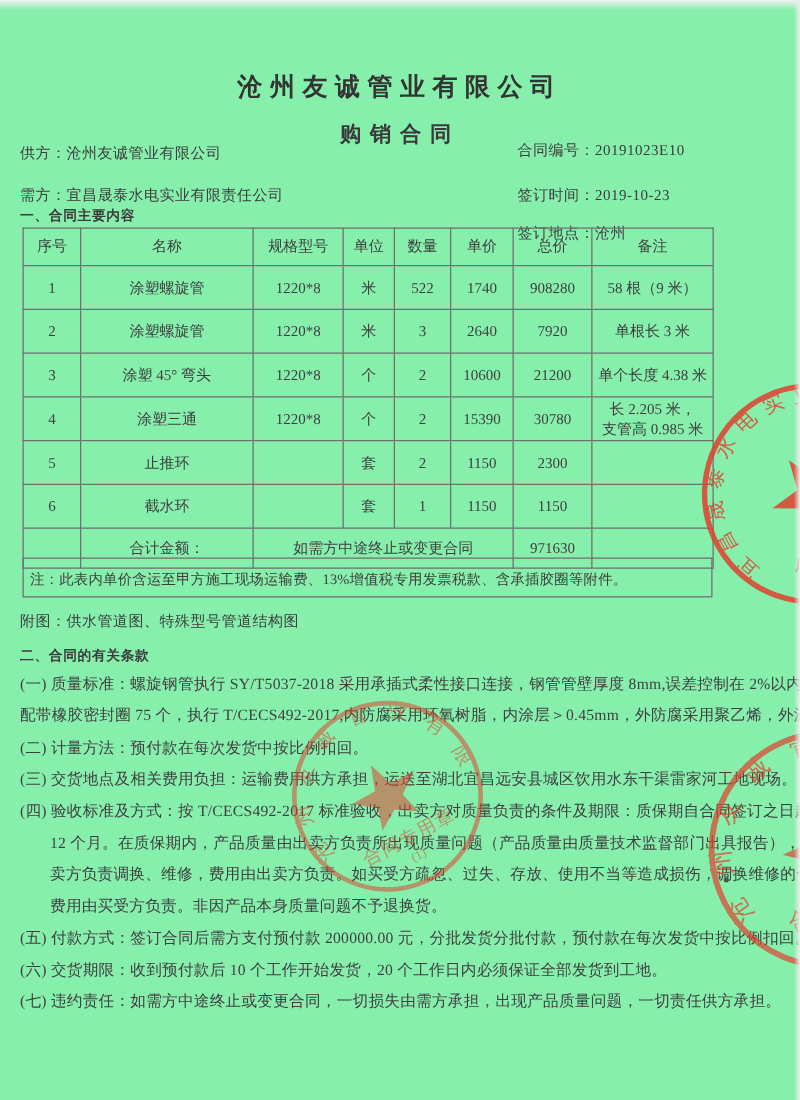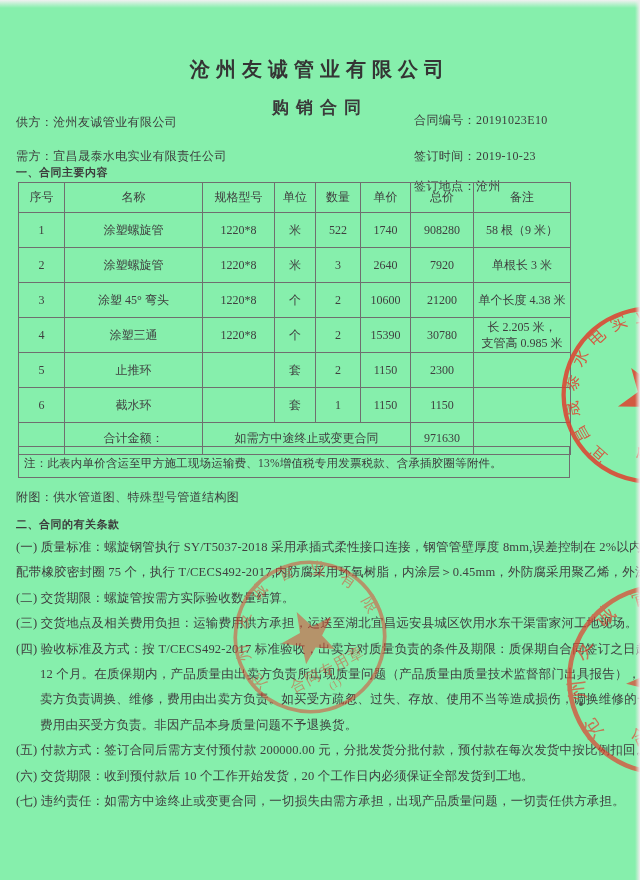--- a/index.html
+++ b/index.html
@@ -170,21 +170,21 @@
   </table>
 
   <div class="abs note-box"></div>
   <div class="abs note-text">注：此表内单价含运至甲方施工现场运输费、13%增值税专用发票税款、含承插胶圈等附件。</div>
   <div class="abs attachment">附图：供水管道图、特殊型号管道结构图</div>
 
   <div class="abs s-heading h2pos">二、合同的有关条款</div>
   <div class="abs clauses" id="clauses">
       <div class="clause-line" style="padding-left: 0px;">(一) 质量标准：螺旋钢管执行 SY/T5037-2018 采用承插式柔性接口连接，钢管管壁厚度 8mm,误差控制在 2%以内，</div>
       <div class="clause-line" style="padding-left: 0px;">配带橡胶密封圈 75 个，执行 T/CECS492-2017,内防腐采用环氧树脂，内涂层＞0.45mm，外防腐采用聚乙烯，外涂</div>
-      <div class="clause-line" style="padding-left: 0px;">(二) 交货期限：螺旋管按需方实际验收数量结算。</div>
+      <div class="clause-line" style="padding-left: 0px;">(二) 计量方法：预付款在每次发货中按比例扣回。</div>
       <div class="clause-line" style="padding-left: 0px;">(三) 交货地点及相关费用负担：运输费用供方承担，运送至湖北宜昌远安县城区饮用水东干渠雷家河工地现场。</div>
       <div class="clause-line" style="padding-left: 0px;">(四) 验收标准及方式：按 T/CECS492-2017 标准验收，出卖方对质量负责的条件及期限：质保期自合同签订之日起</div>
       <div class="clause-line" style="padding-left: 24px;">12 个月。在质保期内，产品质量由出卖方负责所出现质量问题（产品质量由质量技术监督部门出具报告），出</div>
       <div class="clause-line" style="padding-left: 24px;">卖方负责调换、维修，费用由出卖方负责。如买受方疏忽、过失、存放、使用不当等造成损伤，调换维修的一</div>
       <div class="clause-line" style="padding-left: 24px;">费用由买受方负责。非因产品本身质量问题不予退换货。</div>
       <div class="clause-line" style="padding-left: 0px;">(五) 付款方式：签订合同后需方支付预付款 200000.00 元，分批发货分批付款，预付款在每次发货中按比例扣回。</div>
       <div class="clause-line" style="padding-left: 0px;">(六) 交货期限：收到预付款后 10 个工作开始发货，20 个工作日内必须保证全部发货到工地。</div>
       <div class="clause-line" style="padding-left: 0px;">(七) 违约责任：如需方中途终止或变更合同，一切损失由需方承担，出现产品质量问题，一切责任供方承担。</div>
     </div>
 

